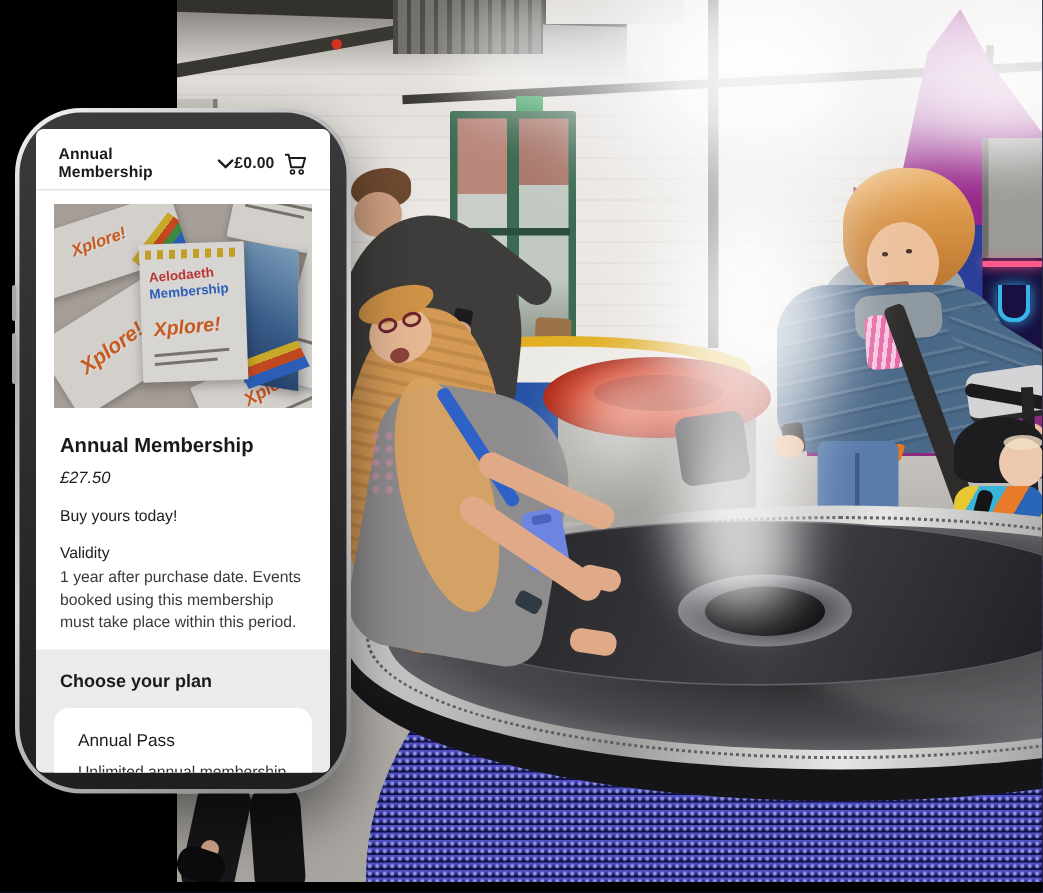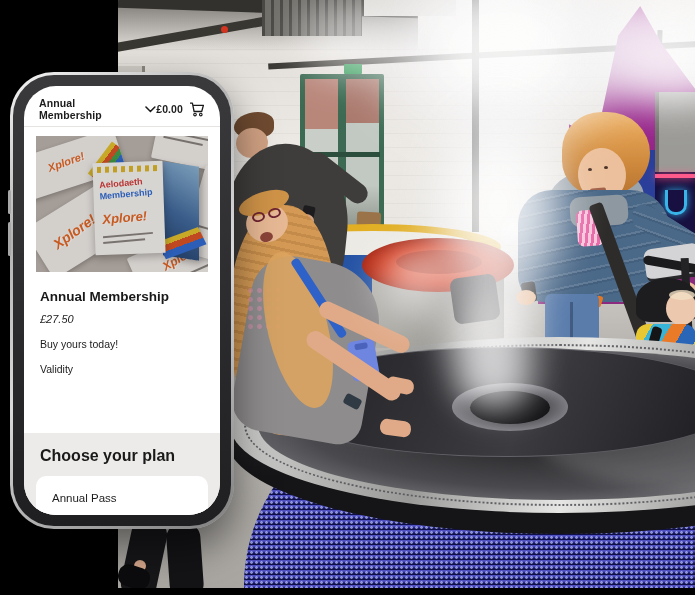--- a/index.html
+++ b/index.html
@@ -19,21 +19,21 @@
   .smoke{filter:blur(16px);background:radial-gradient(closest-side,rgba(255,255,255,.98) 30%,rgba(248,248,250,.75) 62%,transparent 100%);border-radius:50%;}
   .dots-blue{background-image:radial-gradient(rgba(205,215,255,.6) 1px,transparent 1.7px);background-size:5px 5px;}
   .quilt{background-image:repeating-linear-gradient(168deg,rgba(255,255,255,.12) 0 2px,rgba(10,20,40,.10) 2px 4px,transparent 4px 13px);}
 
   
   .phone{position:absolute;left:10px;top:72px;width:224px;height:457px;border-radius:44px;
     background:linear-gradient(145deg,#f4f4f4,#b4b4b4 28%,#dadada 55%,#7e7e7e 100%);
     box-shadow:0 18px 42px rgba(0,0,0,.5);z-index:5;}
   .phone-frame{position:absolute;inset:3px;border-radius:41px;background:linear-gradient(180deg,#3a3a3c,#1f1f21);}
   .sidebtn{position:absolute;left:-2px;width:3px;border-radius:2px;background:#a8a8a8;}
-  .screen{position:absolute;inset:11px;border-radius:32px;background:#fff;overflow:hidden;
+  .screen{position:absolute;inset:11px;border-radius:5px;background:#fff;overflow:hidden;
     color:#1c1c1c;font-size:10.5px;}
   .p-header{height:40px;display:flex;align-items:center;justify-content:space-between;padding:6px 15px 0 15px;box-sizing:border-box;}
   .sel,.cart{display:flex;align-items:center;gap:6px;cursor:pointer;}
   .sel span,.cart span{font-weight:700;letter-spacing:.1px;}
   .divider{height:1px;background:#e7e3e0;}
   .imagebox{position:relative;margin:9px 12px 0;height:136px;background:#bdb6b0;overflow:hidden;}
   .mcard{position:absolute;background:#f6f4f1;box-shadow:0 2px 5px rgba(0,0,0,.25);border-radius:2px;overflow:hidden;}
   .rainbow{position:absolute;right:-6px;bottom:-4px;width:40px;height:26px;transform:rotate(-35deg);
     background:linear-gradient(180deg,#e8c428 0 5px,#e05020 5px 10px,#3fa048 10px 15px,#2a6ad8 15px 20px);}
   .xlogo{position:absolute;color:#e8641f;font-weight:700;font-style:italic;text-shadow:1px 1px 0 #fff;}
@@ -46,21 +46,21 @@
   .stand-side{position:absolute;left:127px;top:28px;width:36px;height:94px;transform:skewY(9deg);
     background:linear-gradient(205deg,#8ab6da 0%,#3a679f 55%,#1c3e6e 100%);box-shadow:3px 3px 7px rgba(0,0,0,.3);}
   .side-stripe{position:absolute;left:-4px;bottom:6px;width:46px;height:18px;transform:rotate(-28deg);
     background:linear-gradient(180deg,#e8c428 0 5px,#e05020 5px 11px,#2a6ad8 11px 16px);}
   .ttl{margin:17px 16px 0;font-size:13.5px;font-weight:700;color:#191919;}
   .prc{margin:9px 16px 0;font-size:11px;font-style:italic;}
   .tag{margin:13px 16px 0;font-size:10.5px;}
   .vlab{margin:13px 16px 0;font-size:10.5px;}
   .vtxt{margin:3px 16px 0;font-size:10.5px;line-height:1.45;color:#3a3a3a;}
   .plan-section{position:absolute;left:0;right:0;top:347px;bottom:0;background:#edebe9;padding:14px 12px 0;box-sizing:border-box;}
-  .plan-title{font-size:16px;font-weight:700;margin-left:4px;color:#1a1a1a;}
+  .plan-title{font-size:12px;font-weight:700;margin-left:4px;color:#1a1a1a;}
   .plan-card{margin-top:11px;background:#fff;border-radius:10px 10px 0 0;height:80px;padding:16px 16px 0;box-sizing:border-box;cursor:pointer;}
   .plan-name{font-size:11.5px;font-weight:400;}
   .plan-desc{font-size:10.5px;margin-top:9px;color:#2d2d2d;}
 </style>
 </head>
 <body>
 
 <div class="stage">
 
   <div class="photo">
@@ -263,20 +263,21 @@
             <div class="tinytxt" style="left:8px;top:72px;width:50px;transform:rotate(-3deg);"></div>
             <div class="tinytxt" style="left:8px;top:78px;width:42px;transform:rotate(-3deg);"></div>
           </div>
           <div class="imgdim"></div>
         </div>
 
         <div class="ttl">Annual Membership</div>
         <div class="prc">£27.50</div>
         <div class="tag">Buy yours today!</div>
         <div class="vlab">Validity</div>
+        <div class="vtxt">1 year after purchase date. Events booked using this membership must take place within this period.</div>
 
         <div class="plan-section">
           <div class="plan-title">Choose your plan</div>
           <div class="plan-card">
             <div class="plan-name">Annual Pass</div>
             <div class="plan-desc">Unlimited annual membership</div>
           </div>
         </div>
 
       </div>

